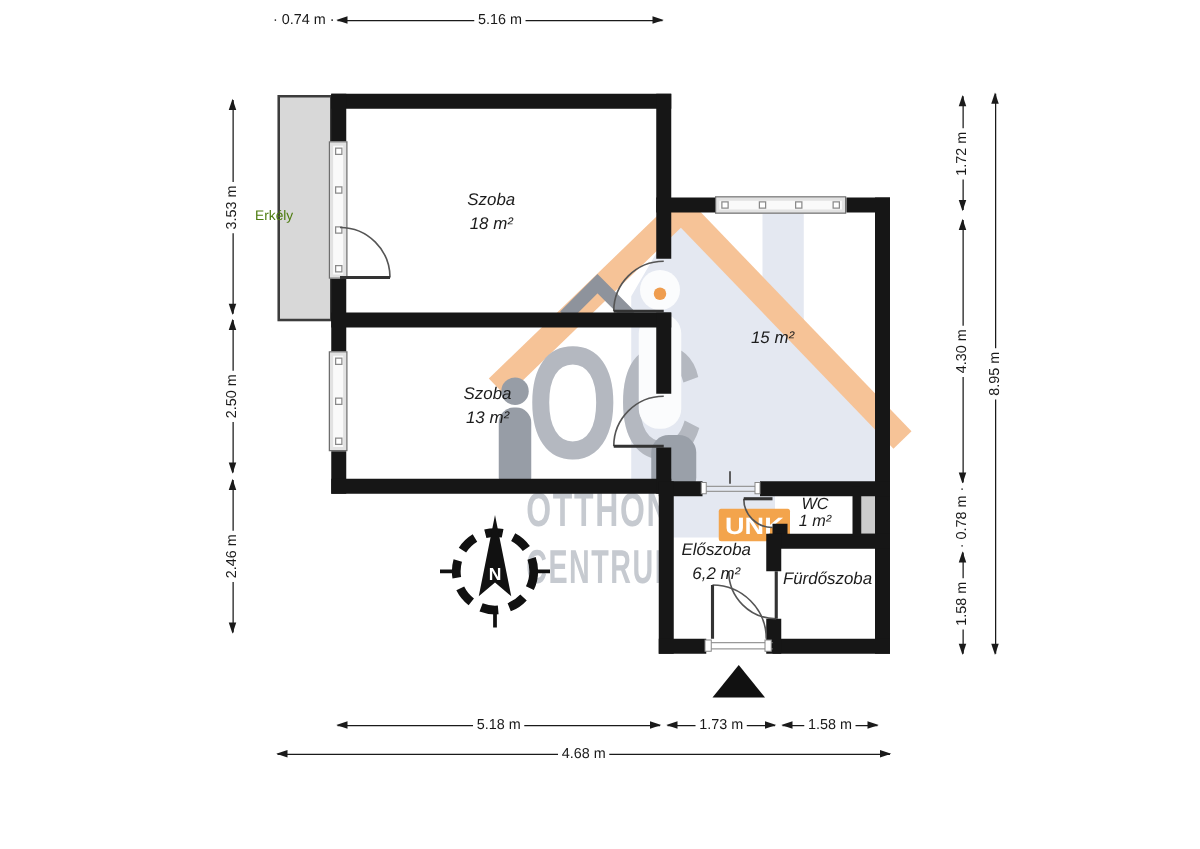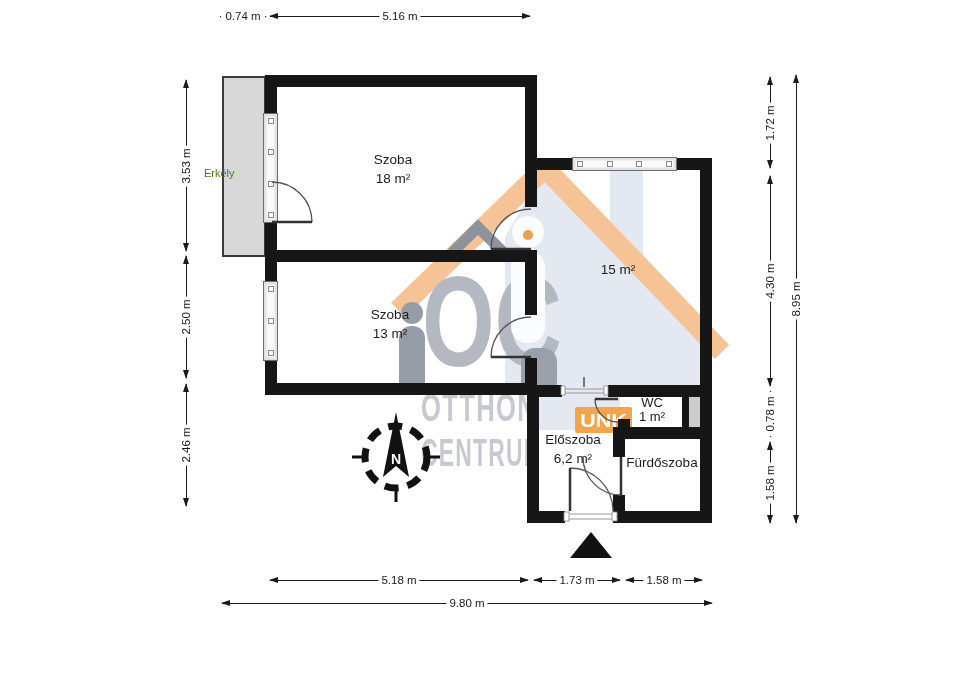--- a/index.html
+++ b/index.html
@@ -13,21 +13,21 @@
   .shaft{position:absolute;left:686px;top:389px;width:17px;height:41px;background:#ccc;
          border:3px solid #1a1a1a;box-sizing:border-box;z-index:4;}
   
   .win{position:absolute;z-index:6;background:#fafafa;border:1px solid #6e6e6e;
        box-sizing:border-box;display:flex;align-items:center;justify-content:space-between;
        box-shadow:inset 0 0 0 2.5px #e2e2e2;}
   .win.v{flex-direction:column;padding:4px 0;}
   .win.h{flex-direction:row;padding:0 4px;}
   .win i{display:block;width:6px;height:6px;background:#fff;border:1px solid #8a8a8a;box-sizing:border-box;}
   
-  .room{position:absolute;z-index:8;text-align:center;font-size:13.5px;color:#1c1c1c;line-height:19px;}
+  .room{position:absolute;z-index:8;text-align:center;font-size:13.5px;color:#1c1c1c;line-height:19px;font-style:italic;}
   .room.tight{font-size:13px;line-height:14px;}
   .erkely-lbl{position:absolute;left:204px;top:167px;width:80px;text-align:left;
               font-size:11px;color:#4d7c0f;z-index:8;}
   
   .dim{position:absolute;z-index:9;font-size:11.5px;color:#1a1a1a;}
   .dim .ln{position:absolute;background:#1a1a1a;}
   .dim.h .ln{left:0;right:0;top:50%;height:1px;}
   .dim.v .ln{top:0;bottom:0;left:50%;width:1px;}
   .dim .lbl{position:absolute;background:#fff;padding:0 3px;white-space:nowrap;}
   .dim.h .lbl{left:50%;top:50%;transform:translate(-50%,-50%);}
@@ -270,16 +270,16 @@
   <div class="dim h" style="left:626px;top:572px;width:76px;height:16px">
     <i class="ln"></i>
       <i class="ar a1"></i>
       <i class="ar a2"></i>
     <span class="lbl">1.58 m</span>
   </div>
   <div class="dim h" style="left:222px;top:595px;width:490px;height:16px">
     <i class="ln"></i>
       <i class="ar a1"></i>
       <i class="ar a2"></i>
-    <span class="lbl">9.80 m</span>
+    <span class="lbl">4.68 m</span>
   </div>
 
 </div>
 
 </body></html>

